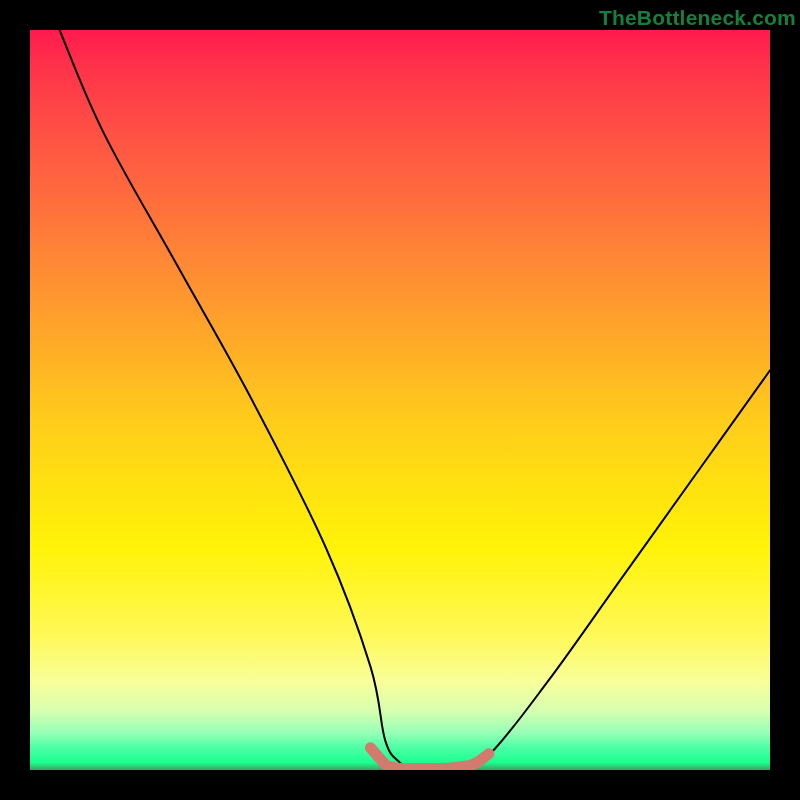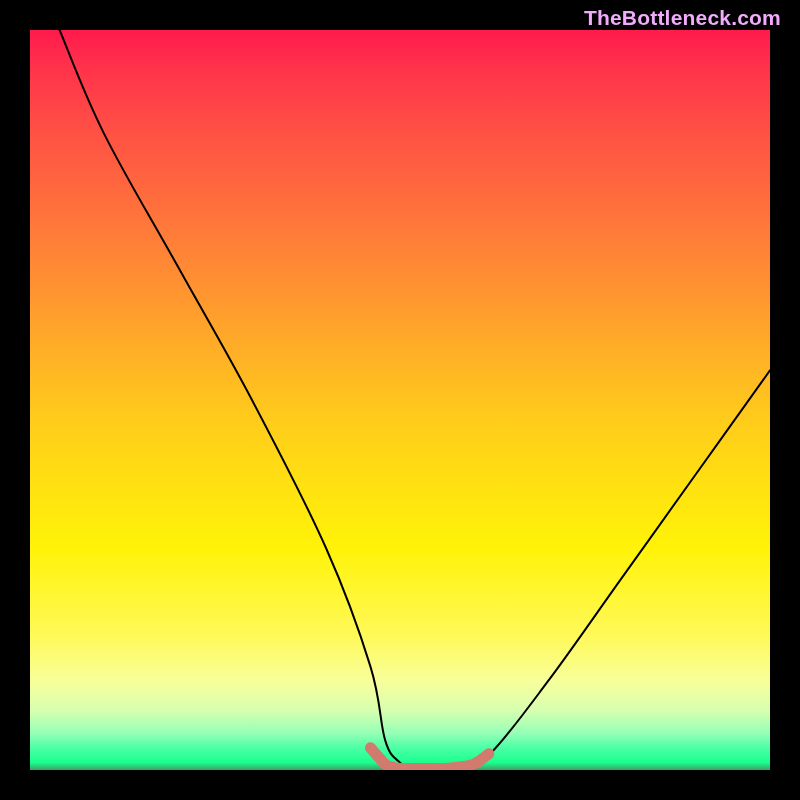--- a/index.html
+++ b/index.html
@@ -1,17 +1,17 @@
 <!DOCTYPE html>
 <html><head>
 <meta charset="utf-8">
 <style>
   * { margin: 0; padding: 0; box-sizing: border-box; }
   body { width: 800px; height: 800px; background: #000; position: relative; font-family: Arial, sans-serif; }
-  .watermark { position: absolute; top: 6px; right: 19px; color: #f0abfc; font-size: 21px; font-weight: 600; letter-spacing: 0.2px; z-index: 10; }
+  .watermark { position: absolute; top: 6px; right: 4px; color: #15803d; font-size: 21px; font-weight: 600; letter-spacing: 0.2px; z-index: 10; }
   .frame { position: absolute; top: 0; left: 0; width: 800px; height: 800px; background: #000; }
   .plot-area { position: absolute; top: 30px; left: 30px; width: 740px; height: 740px; overflow: hidden; }
   .gradient-bg {
     position: absolute; inset: 0;
     background: linear-gradient(to bottom,
       #ff1a4d 0%,
       #ff2e4b 4%,
       #ff4b46 12%,
       #ff6a3e 22%,
       #ff8a34 32%,

